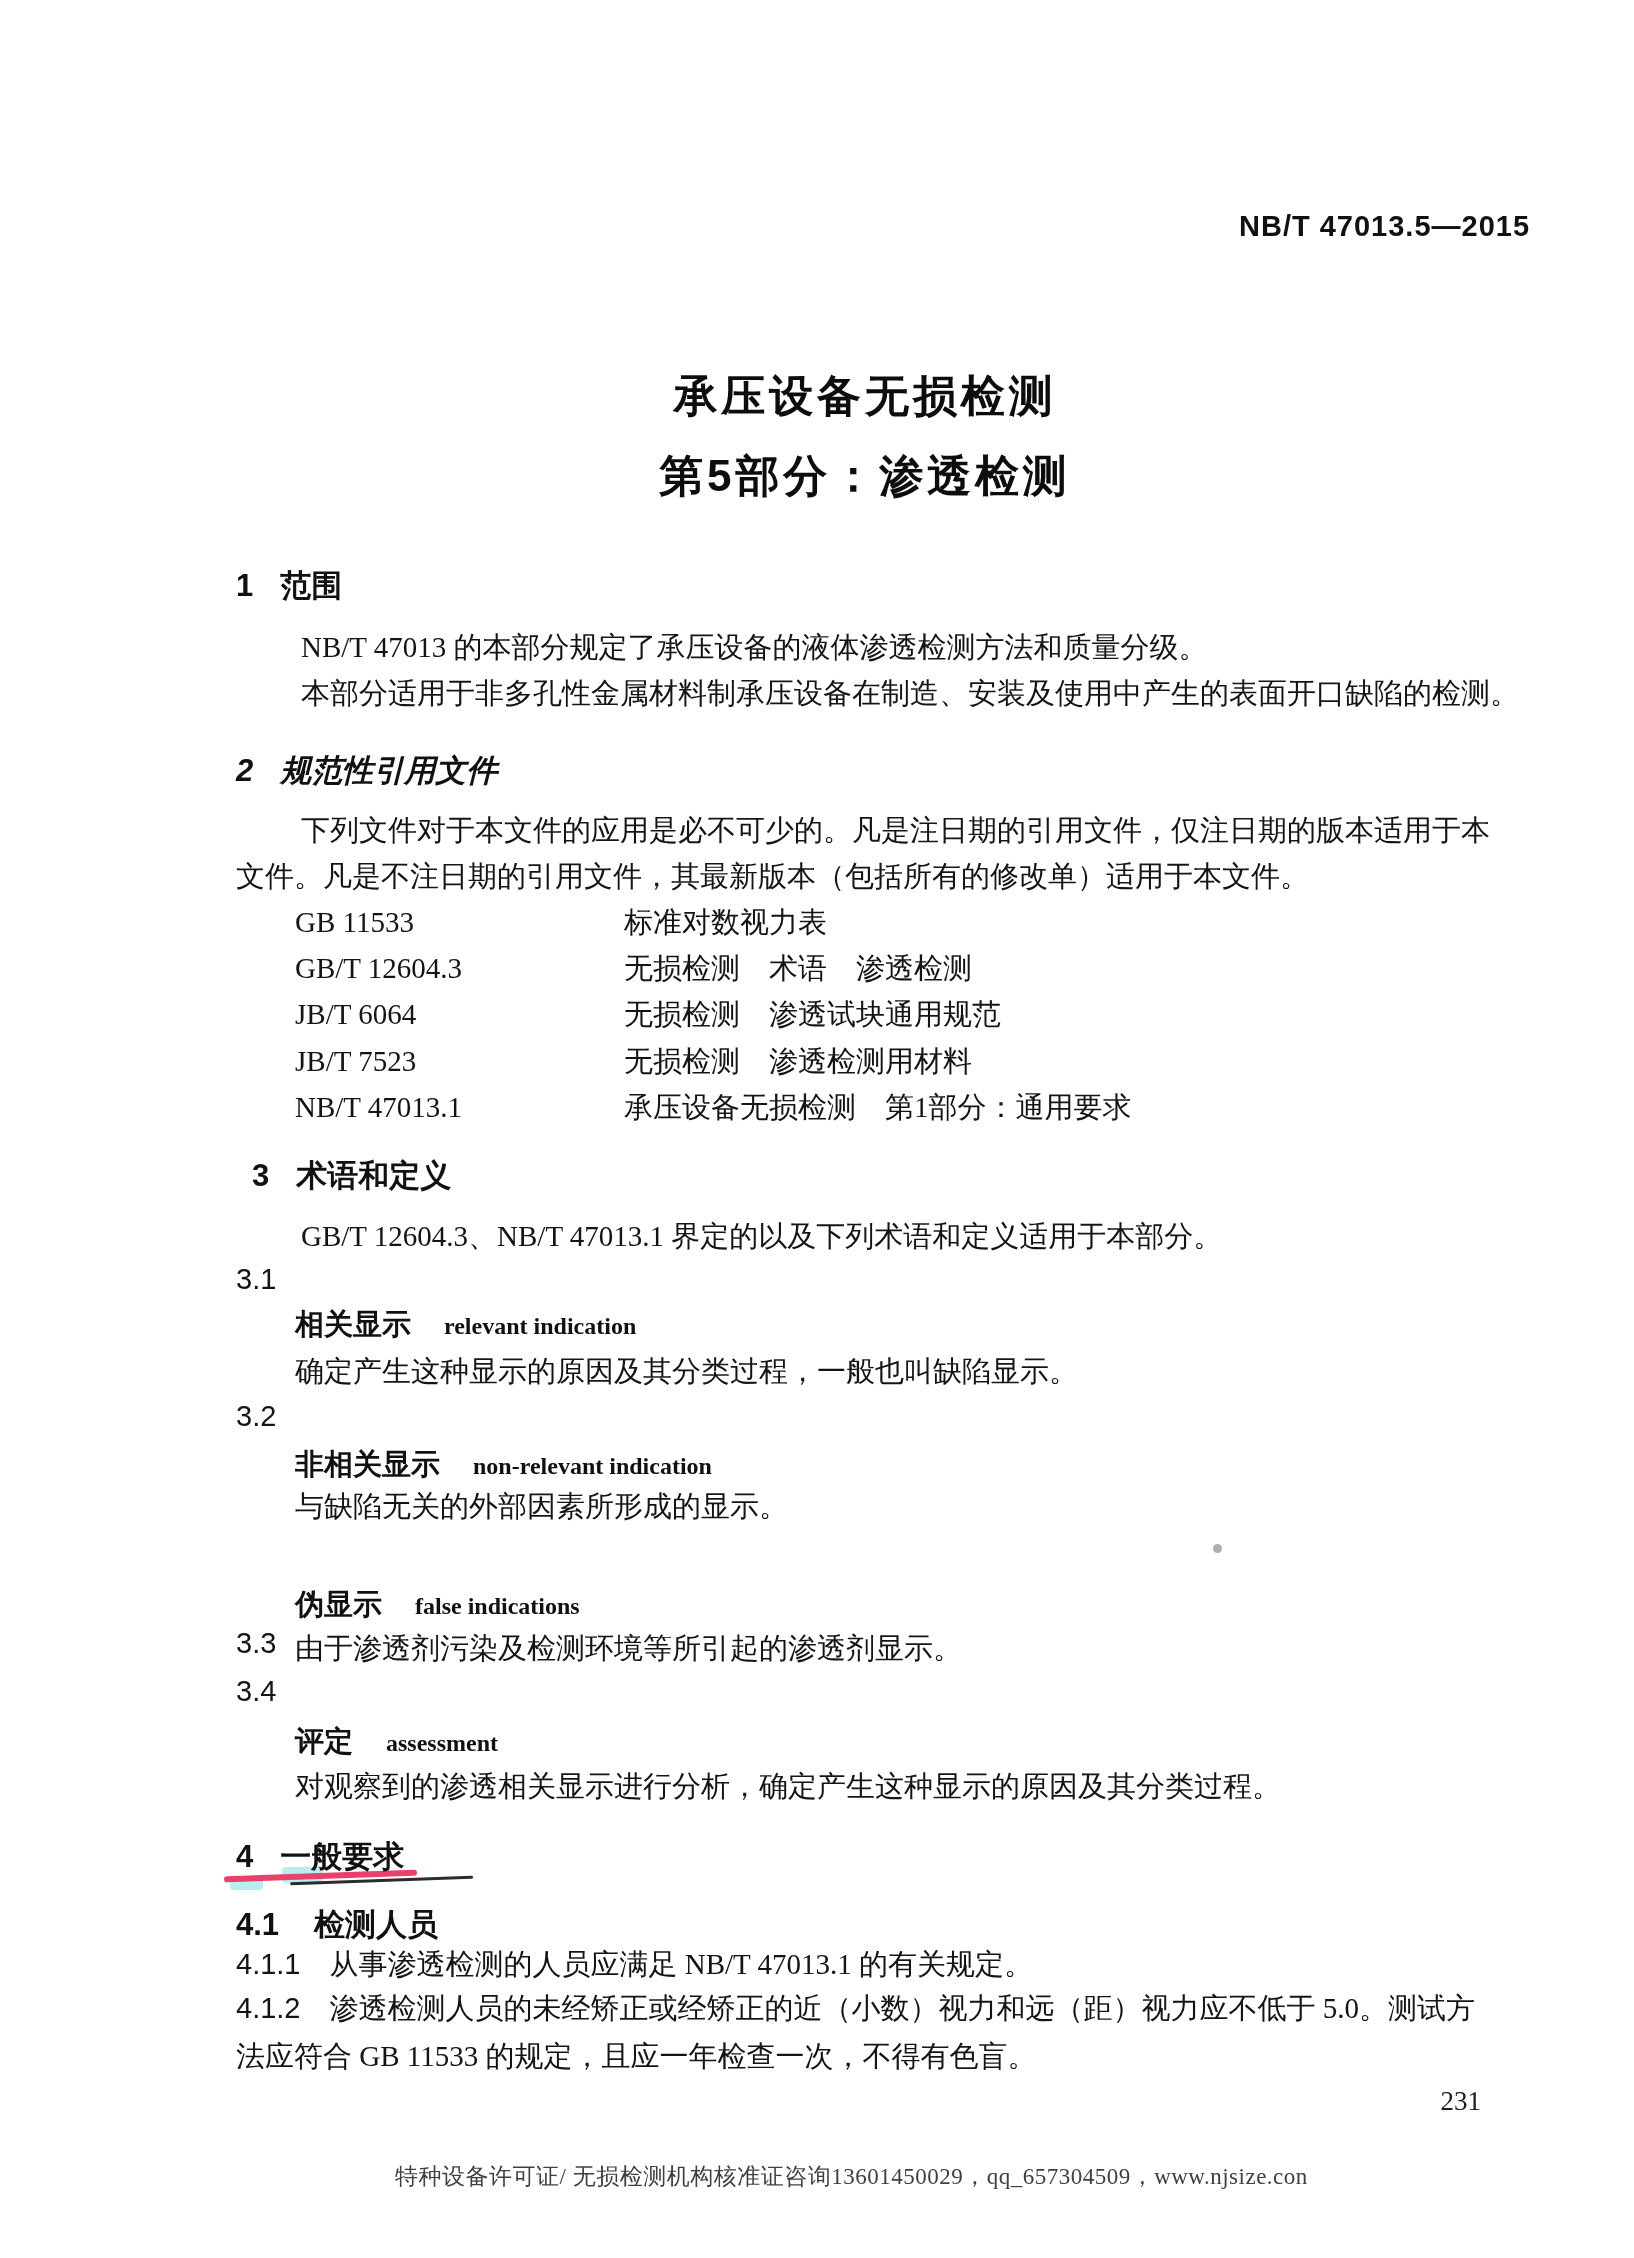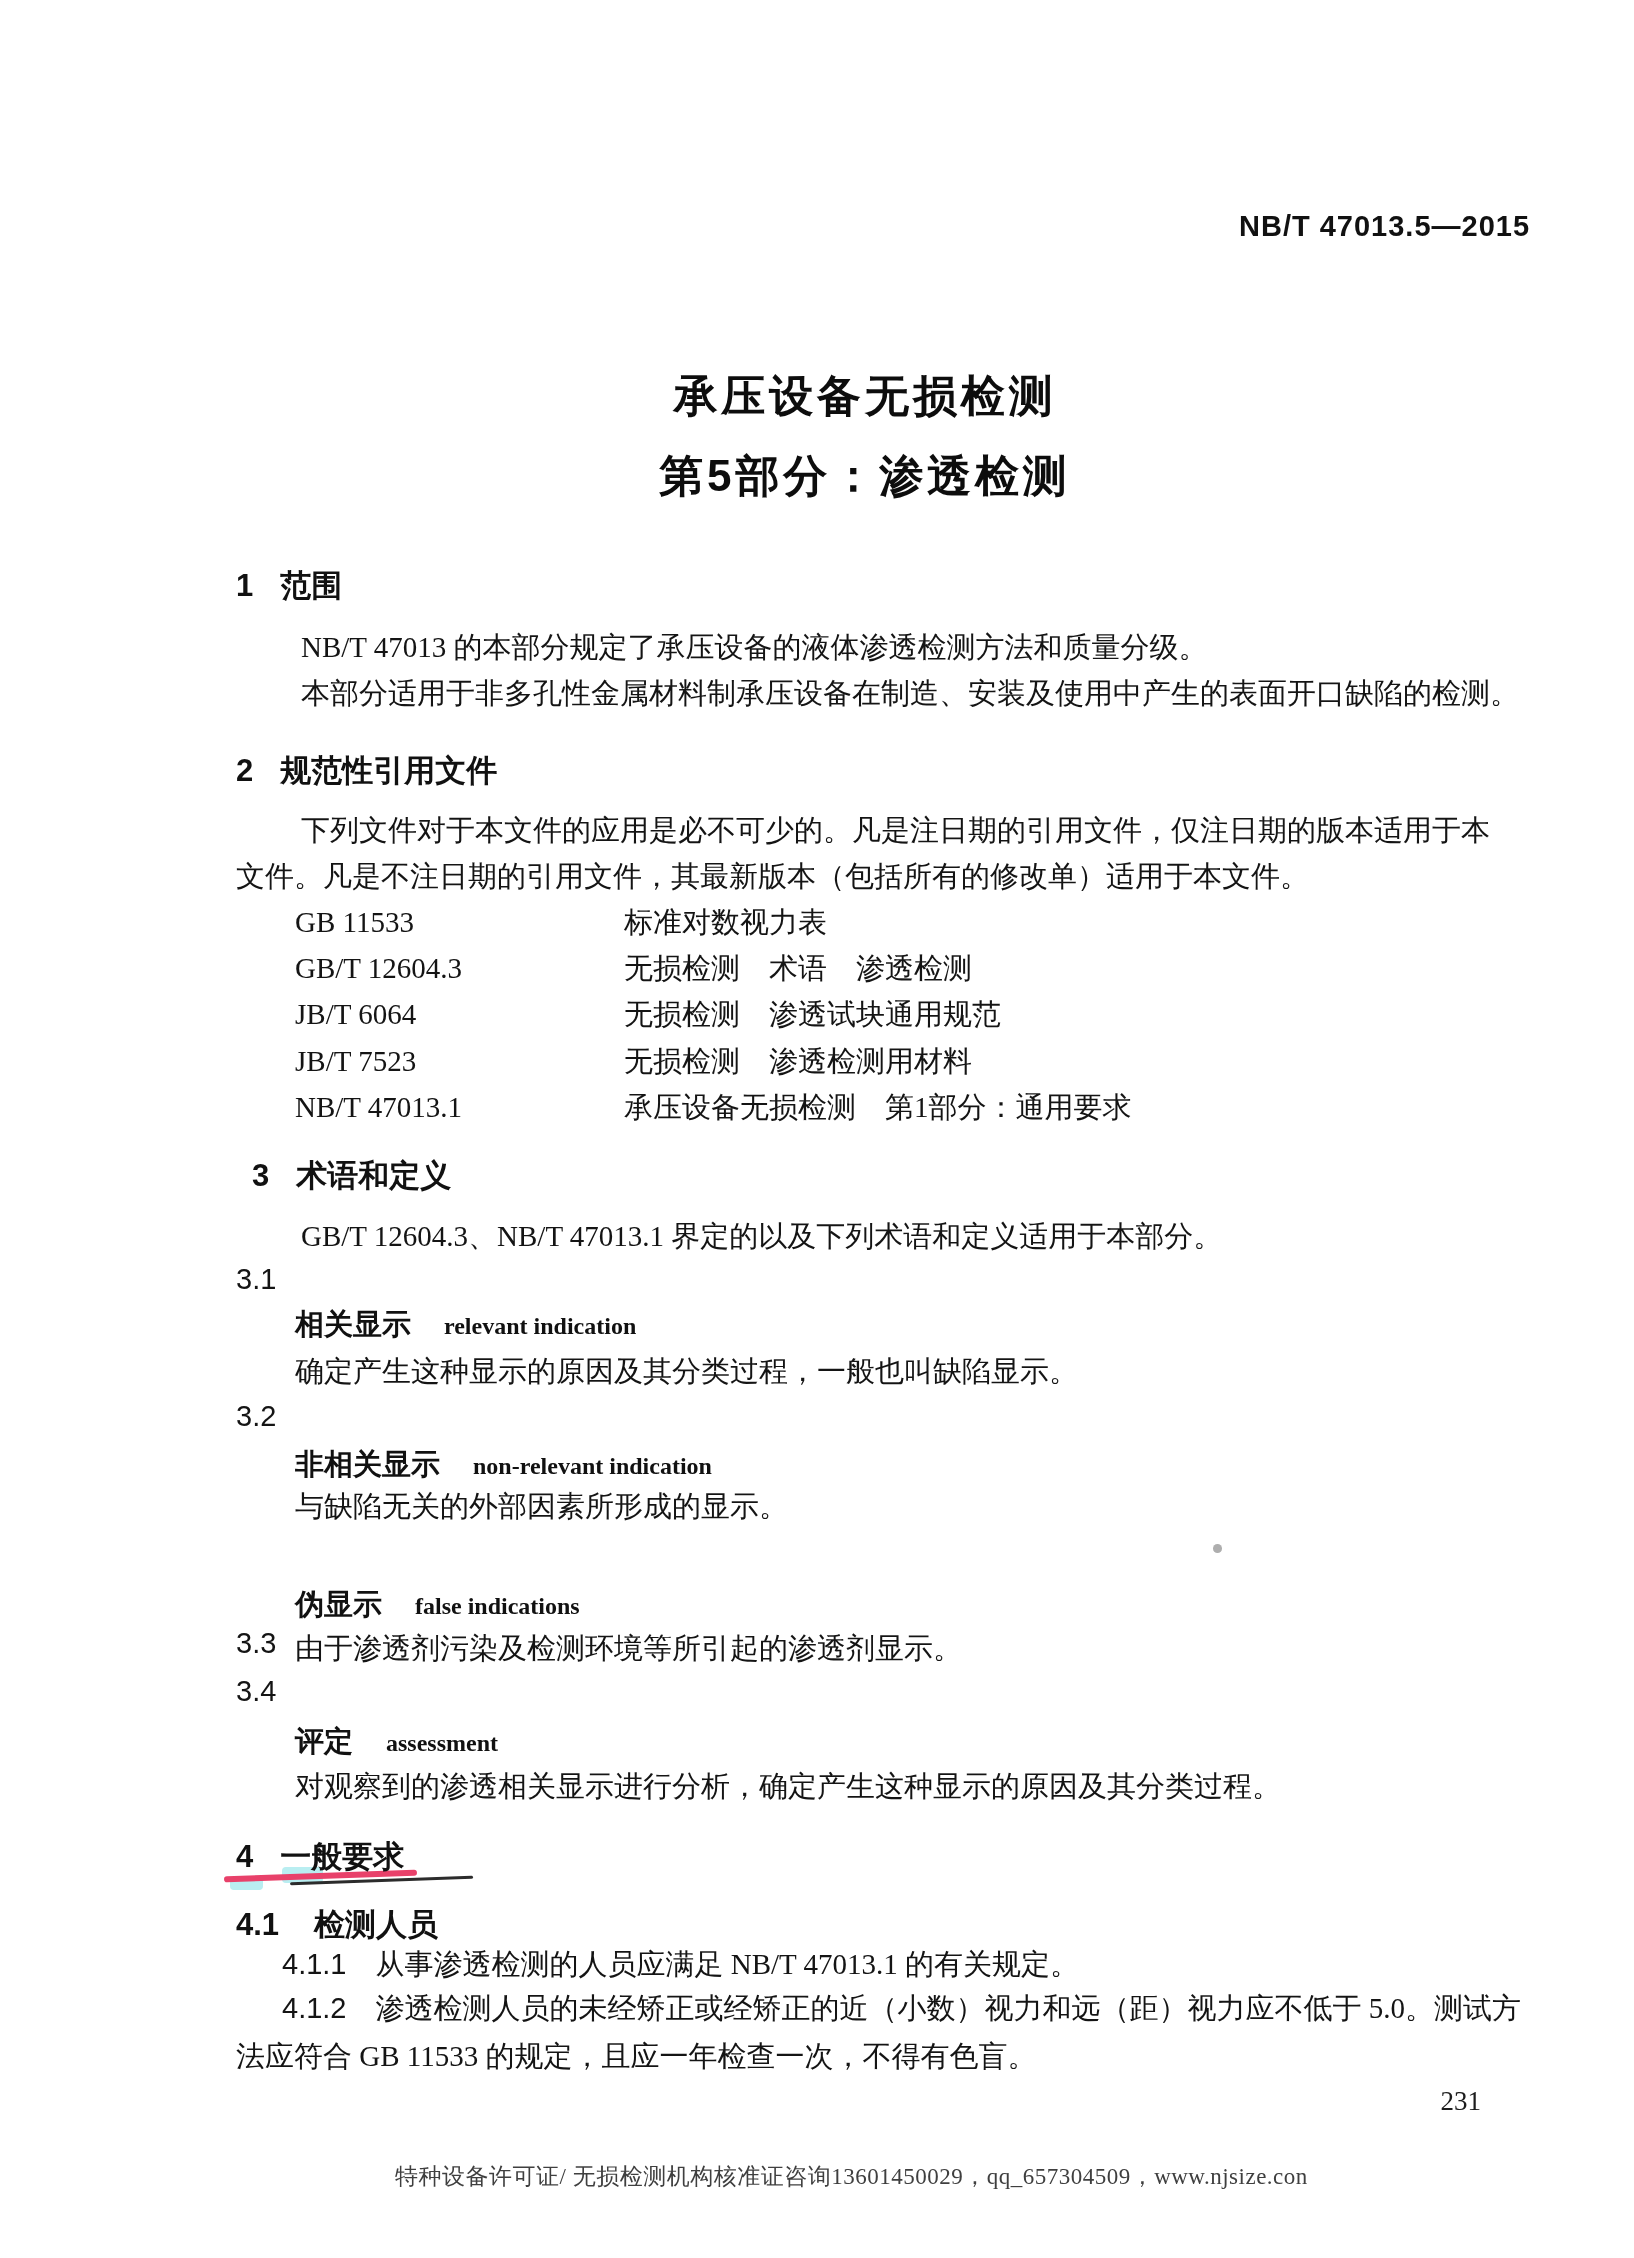--- a/index.html
+++ b/index.html
@@ -25,21 +25,21 @@
     font-family:"Liberation Sans","DejaVu Sans",sans-serif;
     font-weight:700;font-size:31px;color:#111;
   }
   .h .num{display:inline-block;margin-right:27px;}
   .h .num-sub{display:inline-block;margin-right:35px;}
   .body-text{font-size:29px;color:#141414;}
   .clause-num{
     font-family:"Liberation Sans","DejaVu Sans",sans-serif;
     font-weight:400;font-size:29px;color:#141414;
   }
-  .clause-num-inline{display:inline-block;margin-right:29px;margin-left:46px;}
+  .clause-num-inline{display:inline-block;margin-right:29px;}
   .term-zh{
     font-family:"Liberation Sans","DejaVu Sans",sans-serif;
     font-weight:700;font-size:29px;color:#111;
   }
   .term-en{
     font-family:"Liberation Serif","DejaVu Serif",serif;
     font-weight:700;font-size:24px;color:#111;margin-left:33px;
   }
   .ref-code{display:inline-block;width:329px;font-size:29px;}
   .ref-title{display:inline-block;font-size:29px;}
@@ -68,21 +68,21 @@
 
   <div class="abs title" style="left:236px;top:367px;">承压设备无损检测</div>
   <div class="abs title" style="left:236px;top:447px;">第5部分：渗透检测</div>
 
   <div class="abs h" style="left:236px;top:565px;">
     <span class="num">1</span><span>范围</span>
   </div>
   <div class="abs body-text" style="left:301px;top:628px;">NB/T 47013 的本部分规定了承压设备的液体渗透检测方法和质量分级。</div>
   <div class="abs body-text" style="left:301px;top:674px;">本部分适用于非多孔性金属材料制承压设备在制造、安装及使用中产生的表面开口缺陷的检测。</div>
 
-  <div class="abs h" style="left:236px;top:750px;">
+  <div class="abs h" style="left:236px;top:750px;font-style:italic;">
     <span class="num">2</span><span>规范性引用文件</span>
   </div>
   <div class="abs body-text" style="left:301px;top:811px;">下列文件对于本文件的应用是必不可少的。凡是注日期的引用文件，仅注日期的版本适用于本</div>
   <div class="abs body-text" style="left:236px;top:857px;">文件。凡是不注日期的引用文件，其最新版本（包括所有的修改单）适用于本文件。</div>
 
   <div class="abs body-text" style="left:295px;top:903px;">
     <span class="ref-code">GB 11533</span><span class="ref-title">标准对数视力表</span>
   </div>
   <div class="abs body-text" style="left:295px;top:949px;">
     <span class="ref-code">GB/T 12604.3</span><span class="ref-title">无损检测　术语　渗透检测</span>

